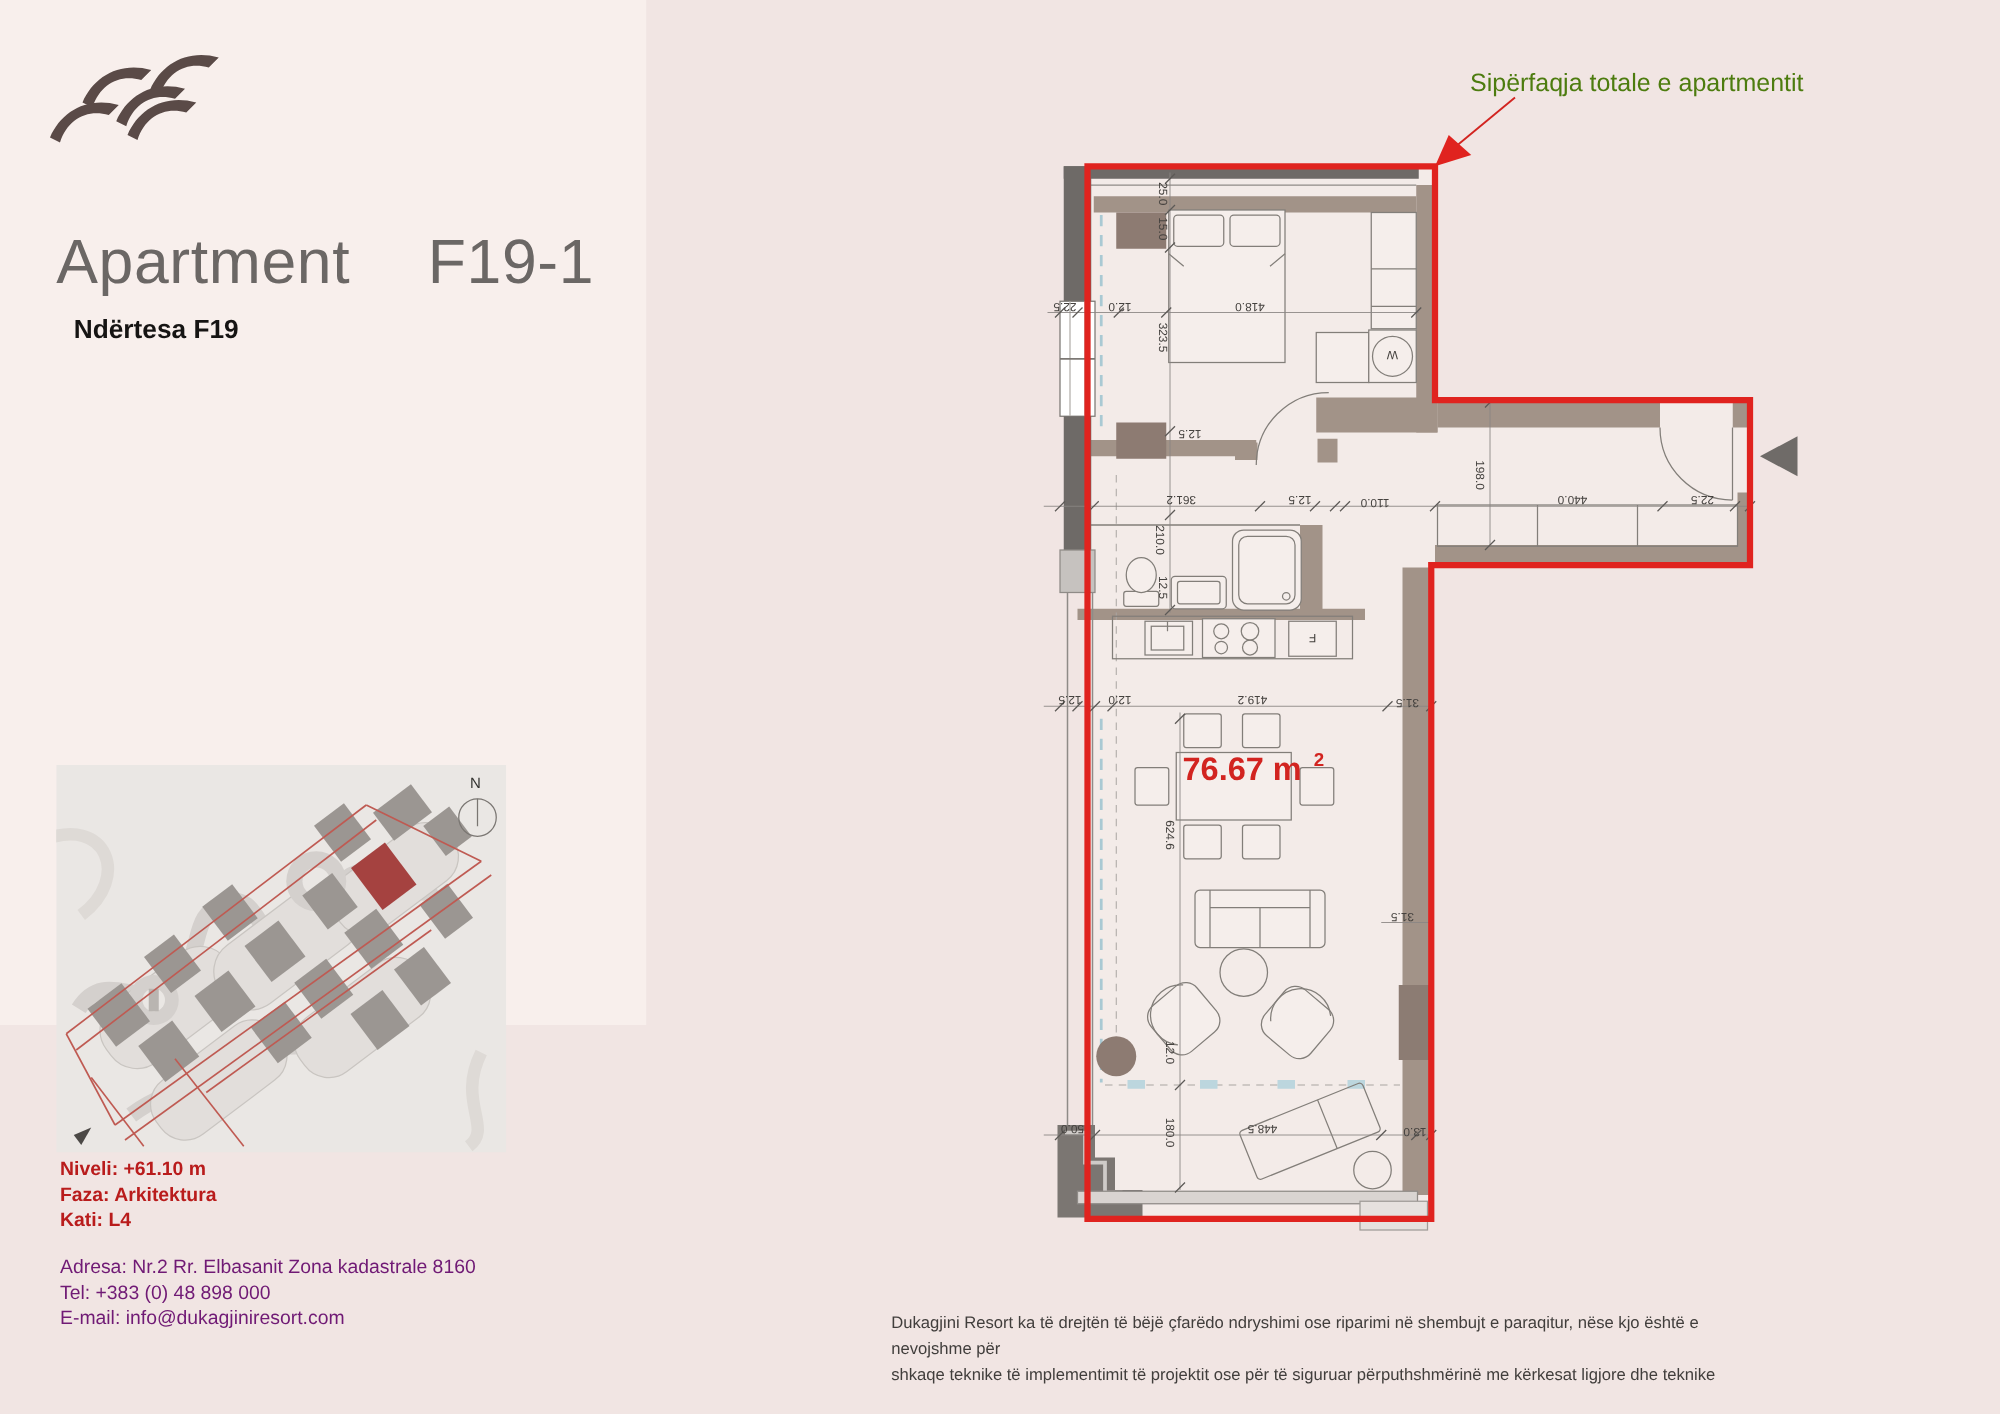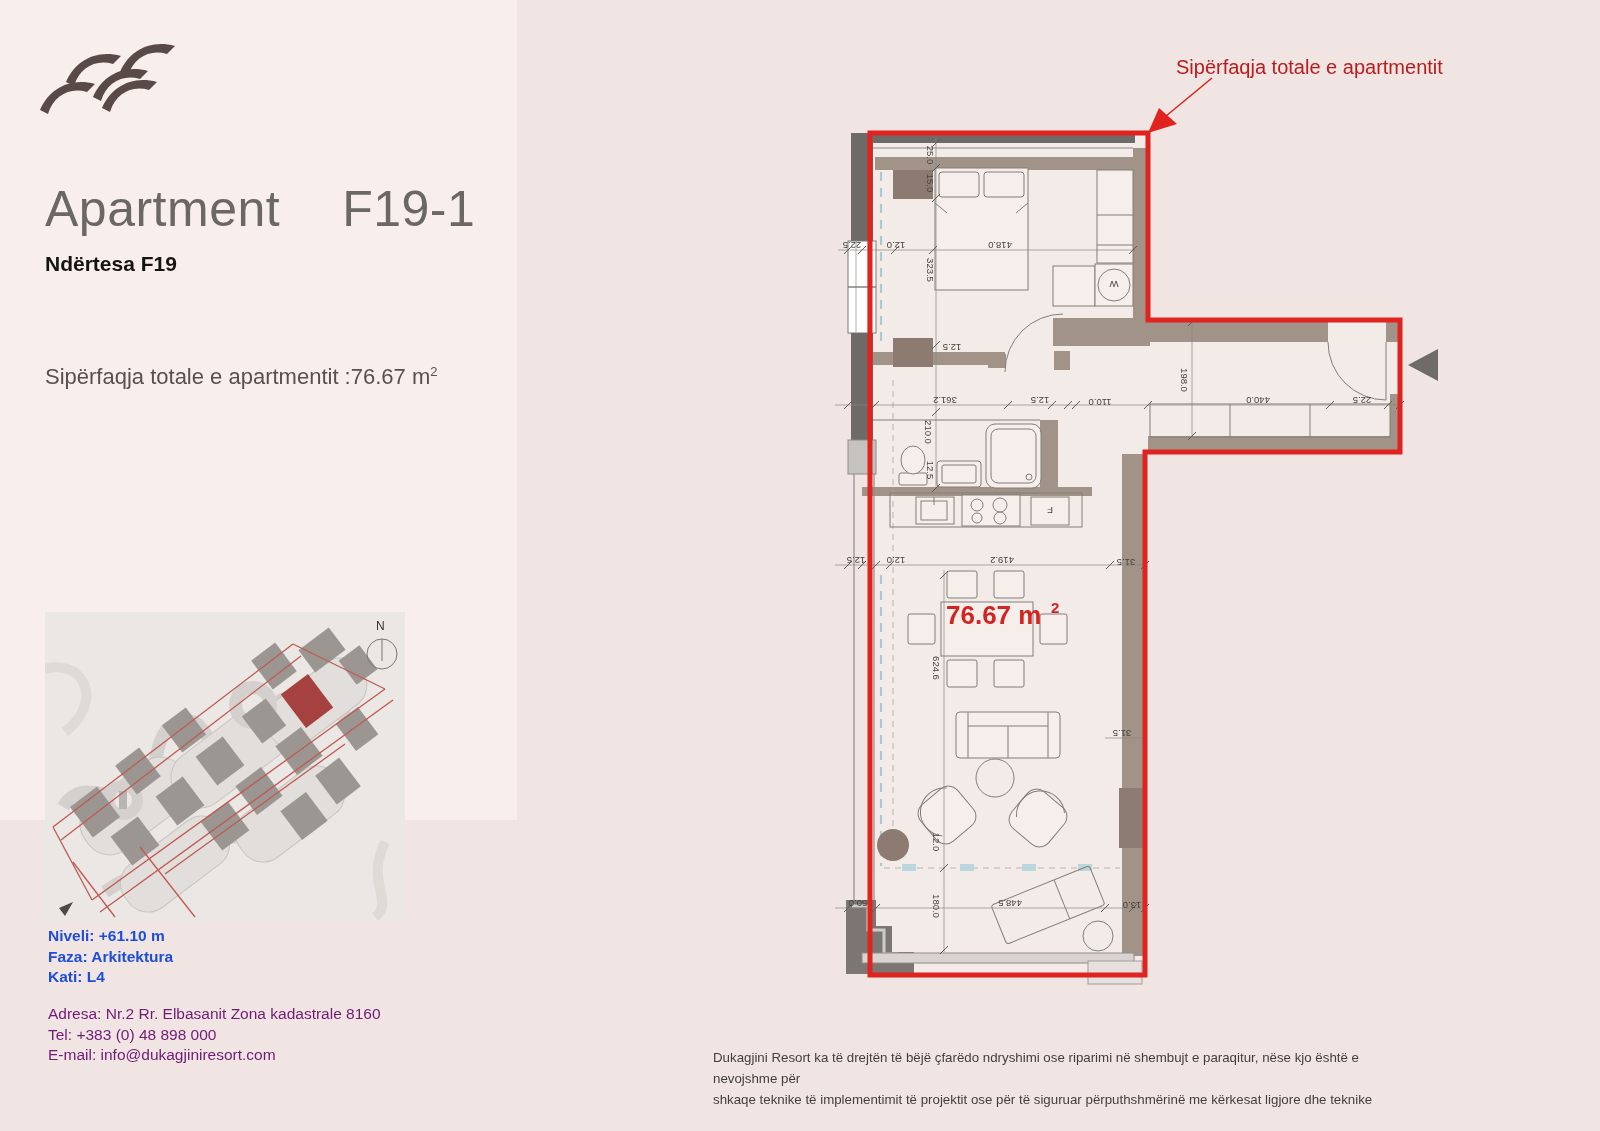--- a/index.html
+++ b/index.html
@@ -13,31 +13,31 @@
     position:absolute;left:0;top:0;width:517px;height:820px;
     background:#f8efec;
   }
   .logo{position:absolute;left:38px;top:36px;width:150px;height:92px;}
   .title-row{
     position:absolute;left:45px;top:180px;white-space:nowrap;
     color:#6b6765;font-size:50px;letter-spacing:.5px;
   }
   .title-row .unit{margin-left:62px;}
   .building{
-    position:absolute;left:45px;top:252px;font-size:21px;font-weight:bold;color:#161413;
+    position:absolute;left:59px;top:252px;font-size:21px;font-weight:bold;color:#161413;
   }
   .area-line{position:absolute;left:45px;font-size:22px;color:#56514f;white-space:nowrap;}
   .area-line sup{font-size:13px;}
   .a0{top:300px;} .a1{top:364px;} .a2{top:427px;}
   .minimap{position:absolute;left:45px;top:612px;width:360px;height:310px;}
-  .meta{position:absolute;left:48px;top:926px;font-size:15.5px;font-weight:600;color:#1d4ed8;line-height:20.5px;}
+  .meta{position:absolute;left:48px;top:926px;font-size:15.5px;font-weight:600;color:#b91c1c;line-height:20.5px;}
   .addr{position:absolute;left:48px;top:1004px;font-size:15.5px;color:#701a75;line-height:20.5px;}
   .plan-svg{position:absolute;left:517px;top:0;width:1083px;height:1131px;}
   .annotation{
-    position:absolute;left:1176px;top:56px;font-size:20px;color:#b91c1c;white-space:nowrap;
+    position:absolute;left:1176px;top:56px;font-size:20px;color:#4d7c0f;white-space:nowrap;
   }
   .footer{
     position:absolute;left:713px;top:1047px;width:680px;
     font-size:13.3px;color:#413e3c;line-height:21px;
   }
   
   .wall{fill:#a29388;}
   .darkwall{fill:#6e6a67;}
   .furn{fill:#f5eeeb;stroke:#827e79;stroke-width:1;}
   .furnline{fill:none;stroke:#827e79;stroke-width:1;}
@@ -66,23 +66,20 @@
       <path transform="translate(64,42)" d="M0,30 C9,9 30,-3 55,4 L47,12 C30,7 14,15 8,34 Z"></path>
     </g>
   </svg>
 
   <div class="title-row">
     <span>Apartment</span><span class="unit">F19-1</span>
   </div>
 
   <div class="building">Ndërtesa F19</div>
 
-  <div class="area-line a1">
-    <span>Sipërfaqja totale e apartmentit :76.67 m</span><sup>2</sup>
-  </div>
 
   <svg class="minimap" viewBox="0 0 360 310">
     <rect x="0" y="0" width="360" height="310" fill="#eae7e4"></rect>
     <path d="M-10,60 C40,40 60,90 20,120 M340,230 C320,270 350,290 330,305" stroke="#dedad6" stroke-width="10" fill="none"></path>
 
     <path class="maproad" d="M18,195 C40,160 70,200 95,175 C120,150 105,120 135,110 C165,100 160,150 190,140 C220,130 215,90 245,85 C270,81 280,110 305,100"></path>
     <path class="maproad" d="M60,280 C100,250 120,270 150,240 C180,210 200,240 230,210 C260,180 280,200 310,170"></path>
 
     <g>
       <rect class="mapwhite" x="30" y="165" width="120" height="58" rx="26" transform="rotate(-37 90 194)"></rect>

